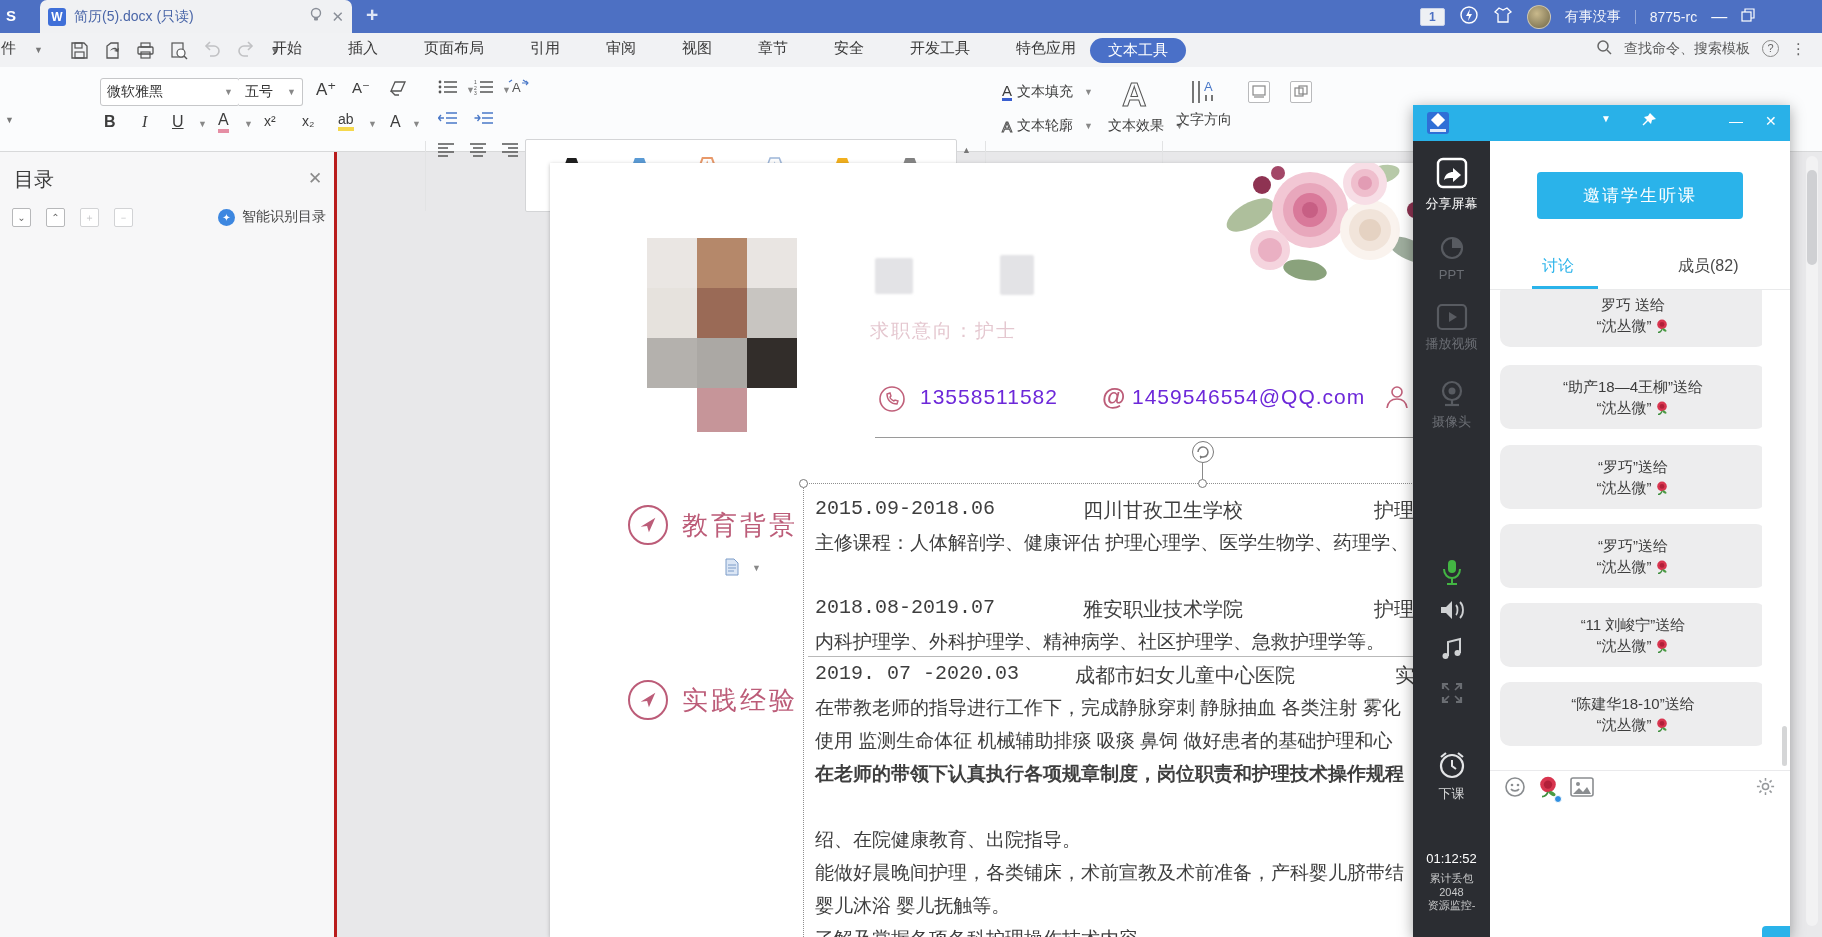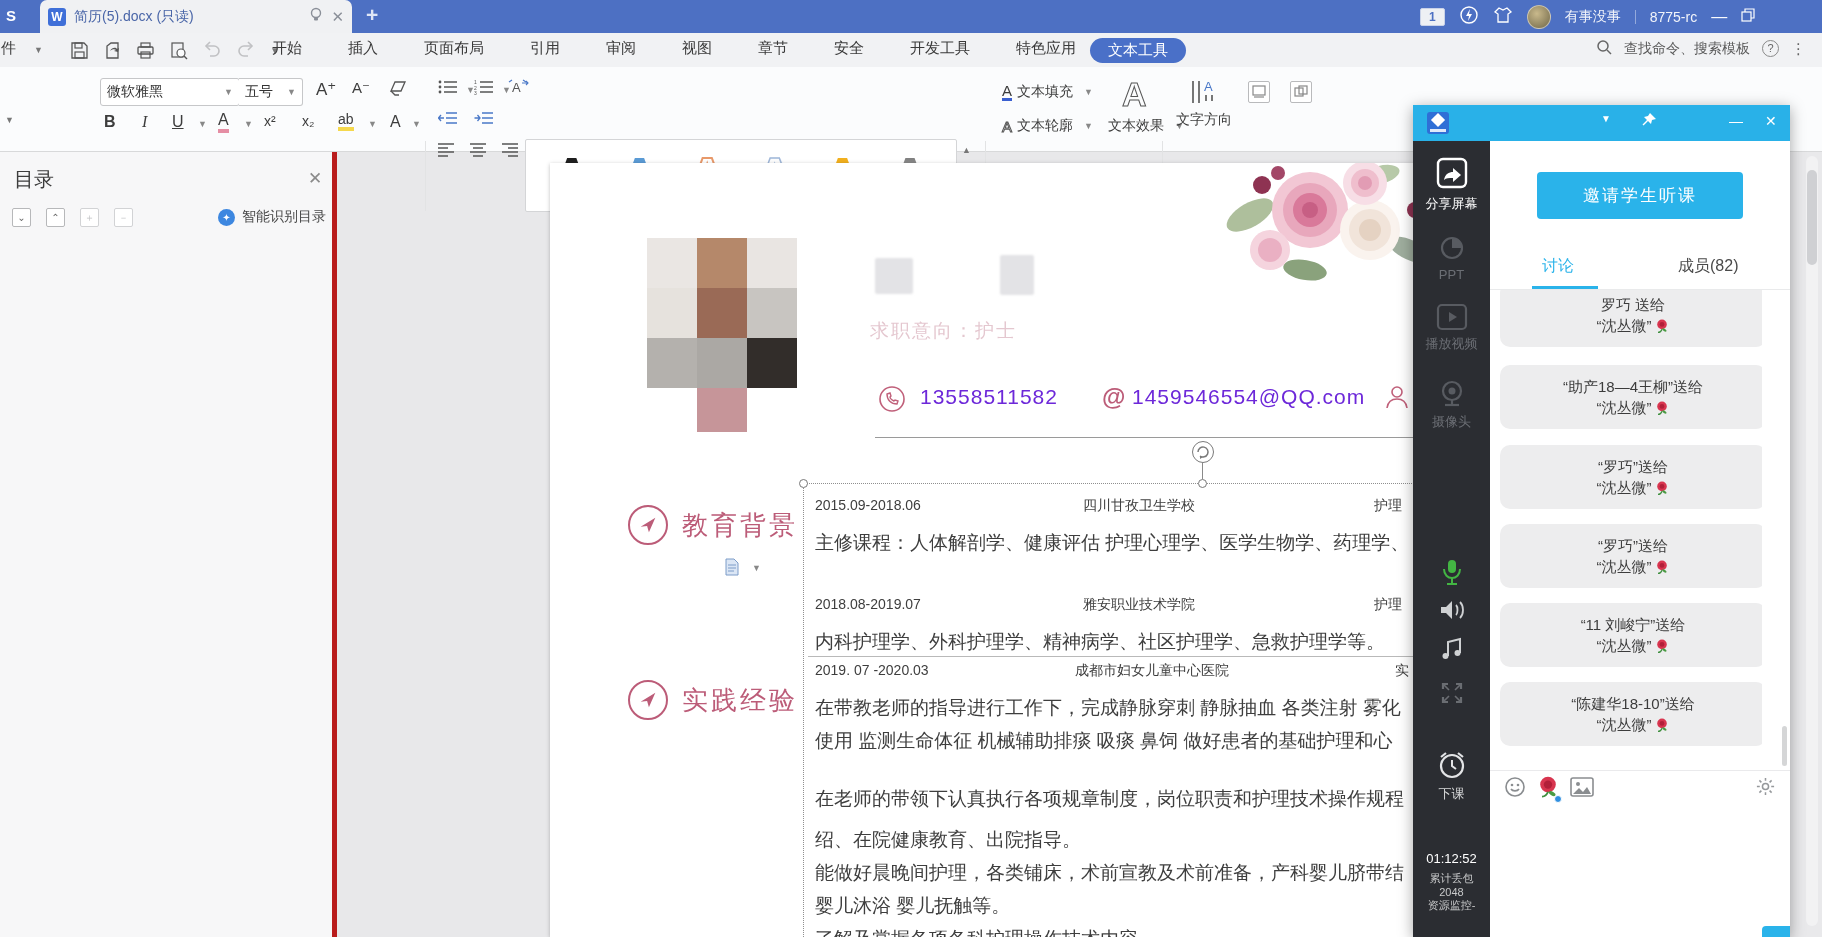--- a/index.html
+++ b/index.html
@@ -55,39 +55,39 @@
   .wa6{background:linear-gradient(180deg,#6e6e6e,#d9d9d9);-webkit-background-clip:text;
     background-clip:text;color:transparent;}
   .gal-scroll{left:962px;top:78px;display:flex;flex-direction:column;gap:8px;color:#777;font-size:9px;}
   .fxlabel{font-size:14px;color:#3c3c3c;display:flex;align-items:center;gap:5px;cursor:pointer;}
   .biga{font-size:34px;color:#555;font-weight:bold;-webkit-text-stroke:1px #555;
     color:transparent;line-height:1;}
   .dirlabel{font-size:14px;color:#3c3c3c;}
   .sqicon{width:22px;height:22px;border:1px solid #b9babc;border-radius:2px;background:#fff;
     display:flex;align-items:center;justify-content:center;}
   
-  .toc{left:0;top:152px;width:337px;height:785px;background:#f7f7f8;border-right:5px solid #b91c1c;}
+  .toc{left:0;top:152px;width:337px;height:785px;background:#f7f7f8;border-right:3px solid #b91c1c;}
   .toc-title{left:14px;top:14px;font-size:20px;color:#3d3d3d;}
   .toc-x{left:308px;top:16px;color:#8b8b8b;font-size:17px;cursor:pointer;}
   .toc-ico{width:19px;height:19px;border:1px solid #b7b8ba;border-radius:2px;background:#fff;
     color:#6a6a6a;font-size:10px;display:flex;align-items:center;justify-content:center;cursor:pointer;}
   .toc-ico.off{border-color:#d2d3d5;color:#c3c4c6;}
   .smart{left:218px;top:56px;display:flex;align-items:center;gap:7px;font-size:14px;color:#4a4a4a;}
   .smart-dot{width:17px;height:17px;border-radius:50%;background:#3d87e0;color:#fff;font-size:10px;
     text-align:center;line-height:17px;}
   
   .page{left:550px;top:163px;width:890px;height:774px;background:#fff;
     box-shadow:0 1px 4px rgba(0,0,0,.25);overflow:hidden;}
   .mos{width:50px;height:50px;position:absolute;}
   .intent{left:320px;top:155px;font-size:19px;color:#cf9aa9;opacity:.55;letter-spacing:2px;}
   .namefrag{background:#e3e3e6;position:absolute;border-radius:2px;filter:blur(1px);}
   .contact{font-size:21px;color:#6d28d9;letter-spacing:1px;}
   .pinktxt{color:#bc5c78;}
   .docline{position:absolute;font-size:19px;color:#3e3e3e;white-space:nowrap;}
-  .dsize{font-size:14px;}
+  .dsize{font-size:20px;font-family:Liberation Mono, monospace;}
   .sec-title{font-size:26px;color:#bc5c78;letter-spacing:3px;font-weight:500;}
   .sec-circle{width:40px;height:40px;border:2px solid #bc5c78;border-radius:50%;display:flex;
     align-items:center;justify-content:center;}
   .dotted-h{border-top:1px dotted #8f8f8f;}
   .dotted-v{border-left:1px dotted #8f8f8f;}
   .handle{width:9px;height:9px;border:1px solid #777;border-radius:50%;background:#fff;position:absolute;}
   .hr-thin{height:1px;background:#9a9a9a;position:absolute;}
   .hr-light{height:1px;background:#b9b9b9;position:absolute;}
   
   .panel{left:1413px;top:105px;width:377px;height:832px;box-shadow:0 3px 14px rgba(0,0,0,.35);
@@ -502,21 +502,21 @@
   <div class="docline dsize pinktxt" style="left:525px;top:499px;">成都市妇女儿童中心医院</div>
   <div class="docline dsize pinktxt" style="left:845px;top:499px;">实</div>
   <div class="abs sec-circle" style="left:78px;top:517px;">
     <svg width="22" height="22" viewBox="0 0 24 24">
         <path d="M4 14 L20 4 L13 20 L11 13 Z" fill="#bc5c78"></path>
       </svg>
   </div>
   <span class="abs sec-title" style="left:132px;top:520px;">实践经验</span>
   <div class="docline" style="left:265px;top:532px;">在带教老师的指导进行工作下，完成静脉穿刺 静脉抽血 各类注射 雾化</div>
   <div class="docline" style="left:265px;top:565px;">使用 监测生命体征 机械辅助排痰 吸痰 鼻饲 做好患者的基础护理和心</div>
-  <div class="docline" style="left:265px;top:623px;">在老师的带领下认真执行各项规章制度，岗位职责和护理技术操作规程</div>
+  <div class="docline" style="left:265px;top:598px;font-weight:bold;">在老师的带领下认真执行各项规章制度，岗位职责和护理技术操作规程</div>
   <div class="docline" style="left:265px;top:664px;">绍、在院健康教育、出院指导。</div>
   <div class="docline" style="left:265px;top:697px;">能做好晨晚间护理，各类铺床，术前宣教及术前准备，产科婴儿脐带结</div>
   <div class="docline" style="left:265px;top:730px;">婴儿沐浴 婴儿抚触等。</div>
   <div class="docline" style="left:265px;top:763px;">了解及掌握各项各科护理操作技术内容</div>
 </div>
 
 <div class="abs rstrip"></div>
 <div class="abs rtrack"></div>
 <div class="abs rthumb"></div>
 

